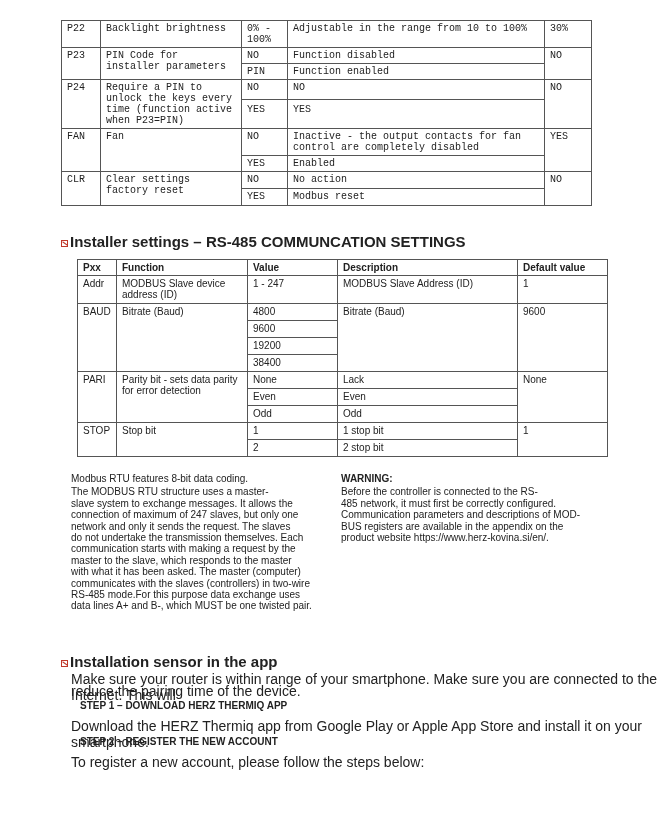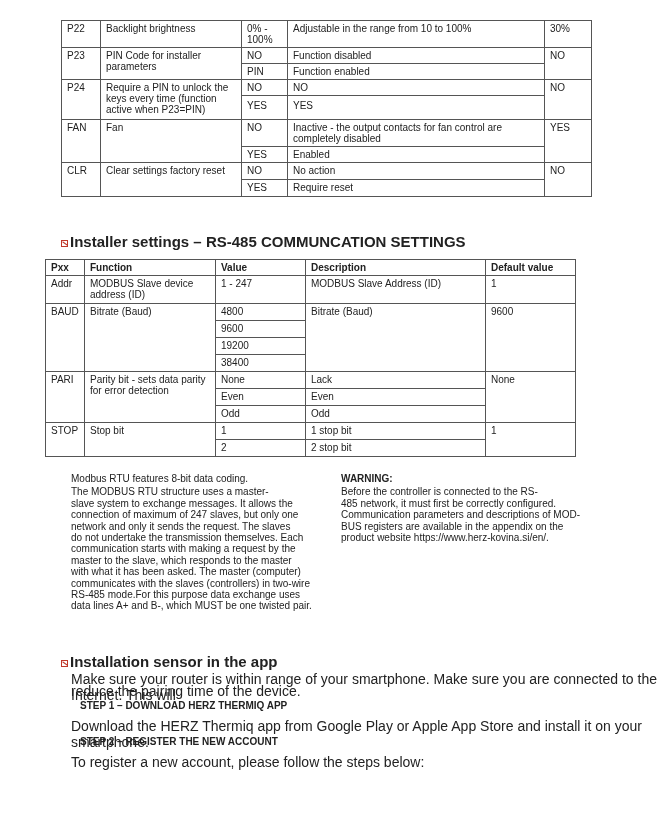--- a/index.html
+++ b/index.html
@@ -1,22 +1,22 @@
 <!DOCTYPE html>
 <html><head>
 <meta charset="utf-8">
 <style>
   html, body { margin: 0; padding: 0; background: #ffffff; }
   body { width: 668px; height: 827px; position: relative; overflow: hidden;
          font-family: "Liberation Sans", sans-serif; color: #222; font-size: 10px; }
   table { border-collapse: collapse; position: absolute; table-layout: fixed; }
   td, th { border: 1px solid #555; vertical-align: top; padding: 2px 5px 2px 5px;
            font-size: 10px; line-height: 11px; text-align: left; font-weight: normal; color: #222; }
-  #t1 { left: 61px; top: 20px; width: 530px; }
-  #t2 { left: 45px; top: 259px; width: 530px; }
+  #t1 { left: 61px; top: 20px; width: 530px; font-family: Liberation Mono, monospace; }
+  #t2 { left: 77px; top: 259px; width: 530px; }
   #t2 th { font-weight: bold; }
   .sec { position: absolute; left: 61px; font-weight: bold; font-size: 15px; color: #222; }
   .box { display: inline-block; width: 7px; height: 7px; border: 1px solid #c0392b;
          margin-right: 2px; position: relative; top: 0px; box-sizing: border-box; }
   .box::after { content: ""; position: absolute; left: 0; top: 2px; width: 6px; height: 1px;
                 background: #c0392b; transform: rotate(35deg); }
   .para { position: absolute; font-size: 10px; line-height: 11.4px; color: #222; }
   .step { position: absolute; left: 80px; font-weight: bold; font-size: 10px; }
   .line { position: absolute; left: 71px; font-size: 14px; }
 </style>
@@ -79,21 +79,21 @@
 
     <tr style="height:17px">
       <td rowspan="2">CLR</td>
       <td rowspan="2">Clear settings factory reset</td>
       <td>NO</td>
       <td>No action</td>
       <td rowspan="2">NO</td>
     </tr>
     <tr style="height:17px">
       <td>YES</td>
-      <td>Require reset</td>
+      <td>Modbus reset</td>
     </tr>
   </tbody>
 </table>
 
 <div class="sec" style="top:233px">
   <span class="box"></span><span>Installer settings – RS-485 COMMUNCATION SETTINGS</span>
 </div>
 
 <table id="t2">
   <colgroup>

